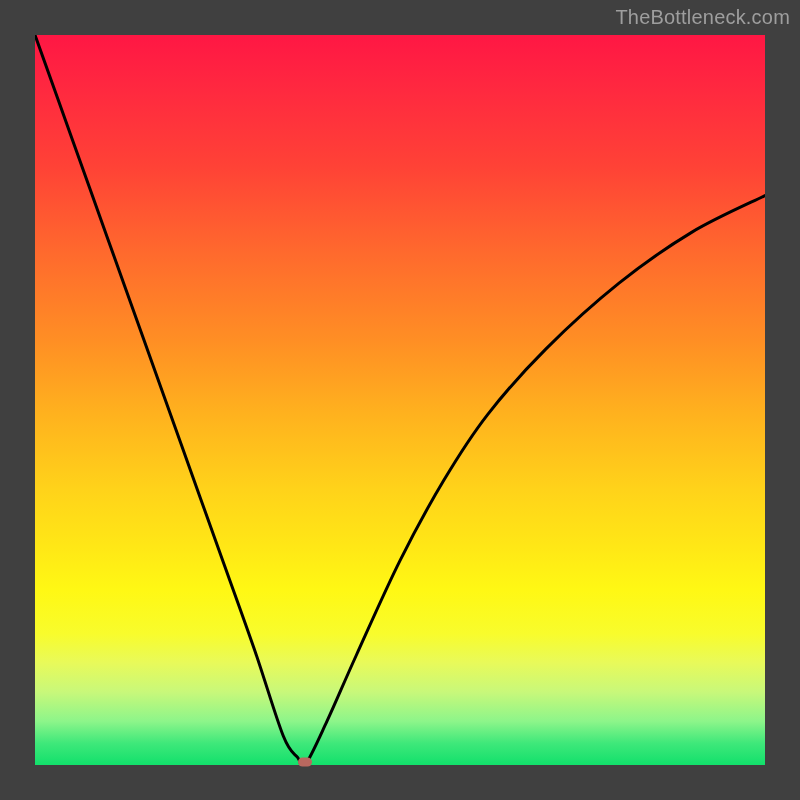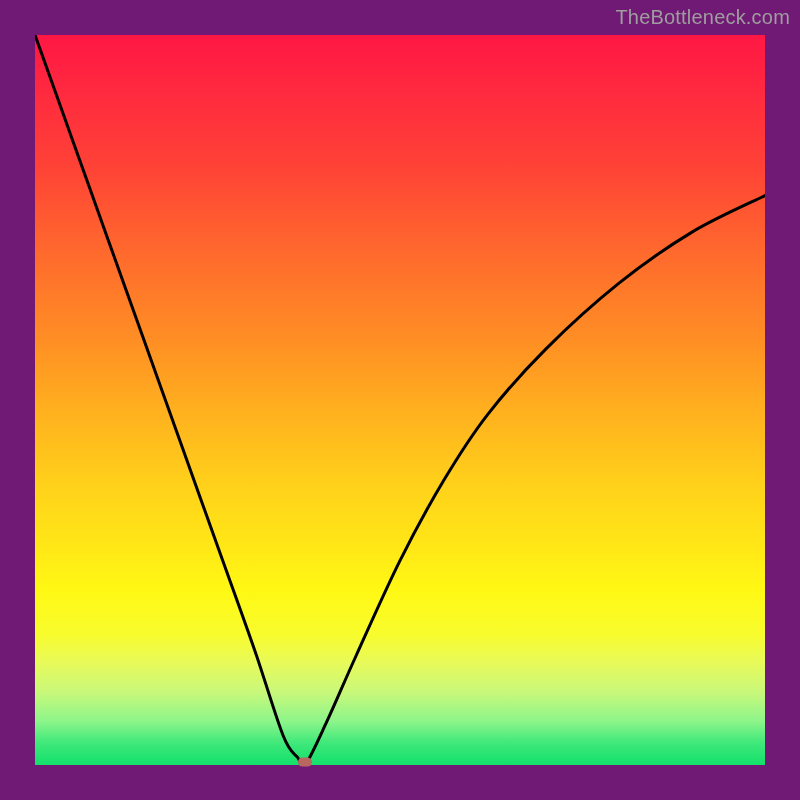--- a/index.html
+++ b/index.html
@@ -8,21 +8,21 @@
     width: 800px;
     height: 800px;
     background: #000;
     font-family: Arial, Helvetica, sans-serif;
     overflow: hidden;
   }
   .frame {
     position: relative;
     width: 800px;
     height: 800px;
-    background: #701a75;
+    background: #404040;
   }
   .plot-area {
     position: absolute;
     left: 35px;
     top: 35px;
     width: 730px;
     height: 730px;
     
     background: linear-gradient(
       to bottom,

